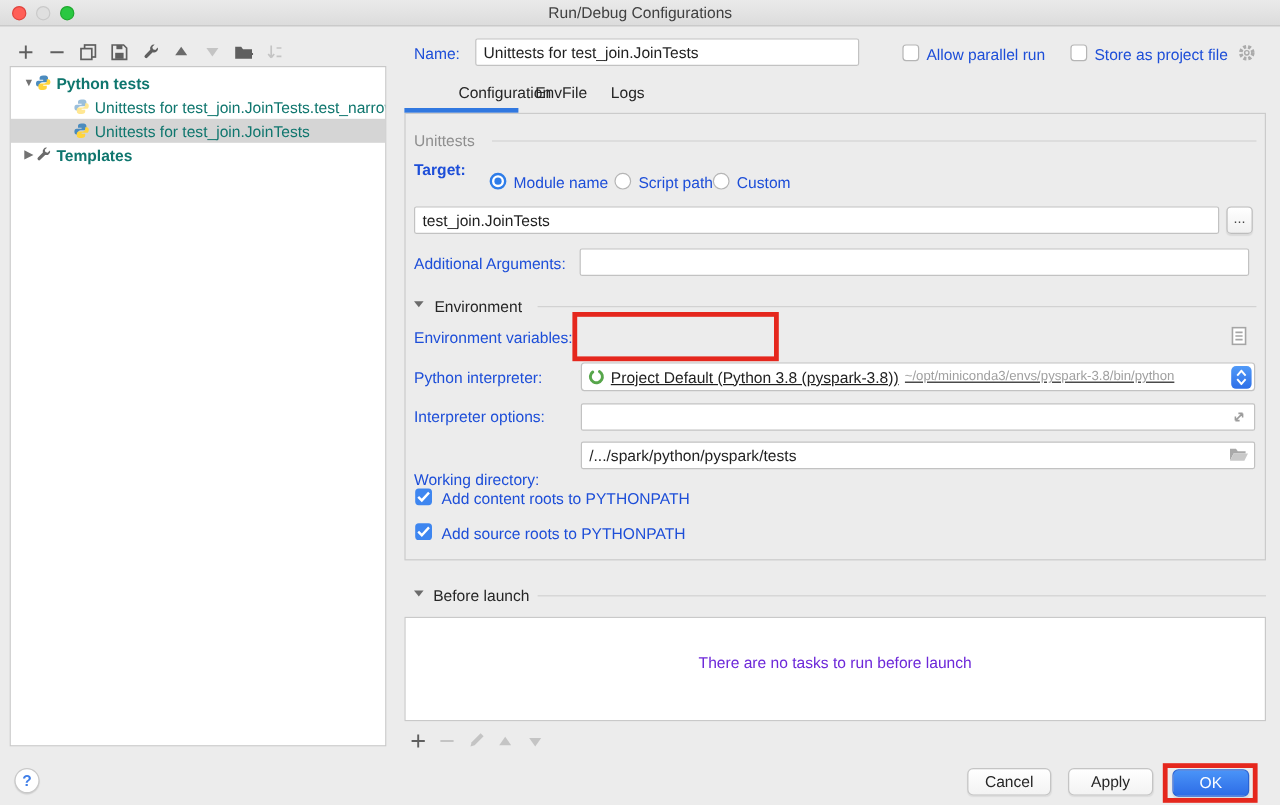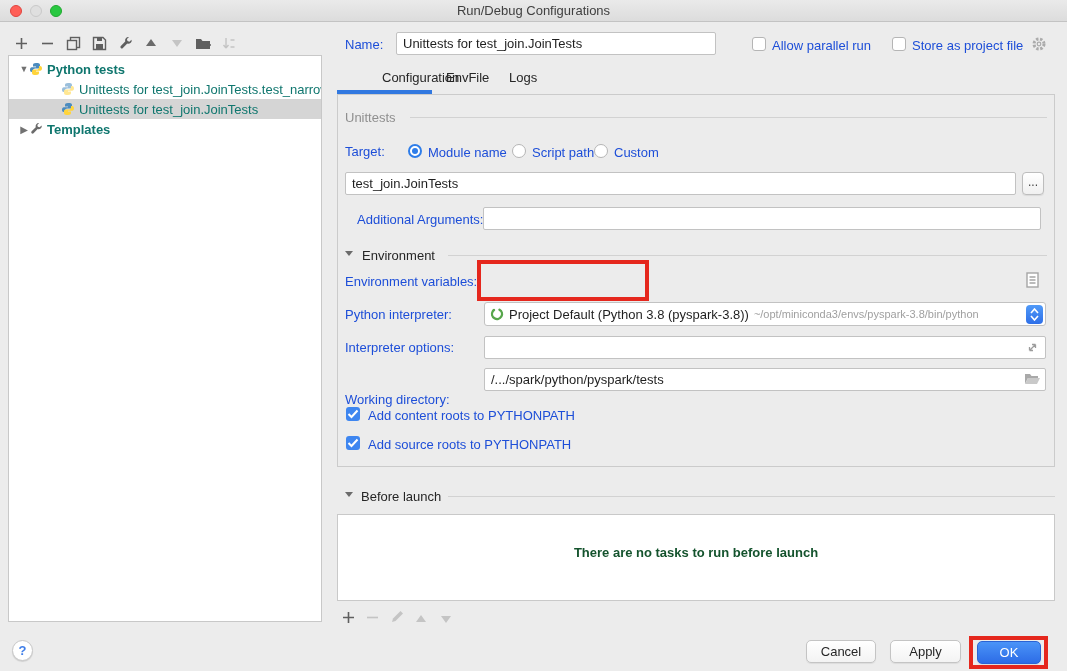--- a/index.html
+++ b/index.html
@@ -79,34 +79,34 @@
     border:1px solid #6ea3e2; box-shadow:0 0 0 3px #aecdf0; border-radius:2px;
     background:#fff; font-size:13px; padding:0 26px 0 6px; outline:none;
     font-family:"Liberation Sans",sans-serif; }
   .env-paste-ico { position:absolute; left:1026px; top:272px; }
 
   .red-box { position:absolute; border:4px solid #e5271d; pointer-events:none; z-index:30; }
   .red-box.env { left:477px; top:260px; width:172px; height:41px; }
   .red-box.ok  { left:969px; top:636px; width:79px; height:33px; }
 
   .combo { position:absolute; left:484px; top:302px; width:562px; height:24px; background:#fff;
-    border:1px solid #c2c2c2; border-radius:3px; display:flex; align-items:center; padding-left:5px; overflow:hidden; }
+    border:1px solid #c2c2c2; border-radius:3px; display:flex; align-items:center; padding-left:5px; overflow:hidden;text-decoration:underline; }
   .combo .main-txt { font-size:13px; color:#1f1f1f; white-space:nowrap; margin-left:5px; }
   .combo .path-txt { font-size:11px; color:#a0a0a0; white-space:nowrap; margin-left:5px; overflow:hidden; flex:1; }
   .stepper { position:absolute; right:2px; top:2px; width:17px; height:19px; border-radius:4px;
     background:linear-gradient(#509af8,#2e6fe8); display:flex; flex-direction:column;
     align-items:center; justify-content:center; gap:1px; }
 
   .ico-right { position:absolute; }
 
   .pythonpath-chk { position:absolute; width:14px; height:14px; background:#3e86f0; border-radius:3px; }
 
   .before-box { position:absolute; left:337px; top:514px; width:718px; height:87px;
     background:#fff; border:1px solid #c9c9c9; }
-  .before-empty { position:absolute; left:0; right:0; top:30px; text-align:center; color:#14532d; font-size:13px;font-weight:bold; }
+  .before-empty { position:absolute; left:0; right:0; top:30px; text-align:center; color:#6d28d9; font-size:13px; }
   .bl-icon { position:absolute; width:16px; height:16px; color:#5f5f5f; font-size:15px; line-height:16px; text-align:center; }
   .bl-icon.disabled { color:#c4c4c4; }
 
   
   .btn { position:absolute; height:23px; border-radius:5px; background:linear-gradient(#ffffff,#f3f3f3);
     border:1px solid #c4c4c4; font-size:13px; color:#262626; text-align:center; line-height:21px;
     box-shadow:0 1px 1px rgba(0,0,0,.07); }
   .btn.primary { background:linear-gradient(#4a94f8,#2d6ce6); border:1px solid #2a63d4; color:#fff; }
 </style>
 </head>
@@ -223,32 +223,32 @@
   <div class="tab" style="left:346px;margin-left:36px;">Configuration</div>
   <div class="tab" style="left:446px;">EnvFile</div>
   <div class="tab" style="left:509px;">Logs</div>
   <div class="tab-underline"></div>
 
   <div class="config-panel"></div>
 
   <div class="grp-title" style="left:345px; top:110px;">Unittests</div>
   <div class="grp-line" style="left:410px; top:117px; width:637px;"></div>
 
-  <div class="lbl" style="left:345px; top:144px;">Target:</div>
+  <div class="lbl" style="left:345px; top:134px;font-weight:bold;">Target:</div>
   <div class="radio sel" style="left:408px; top:144px;"></div>
   <div class="lbl" style="left:428px; top:145px;">Module name</div>
   <div class="radio" style="left:512px; top:144px;"></div>
   <div class="lbl" style="left:532px; top:145px;">Script path</div>
   <div class="radio" style="left:594px; top:144px;"></div>
   <div class="lbl" style="left:614px; top:145px;">Custom</div>
 
   <input class="field" style="left: 345px; top: 172px; width: 671px; height: 23px;" value="test_join.JoinTests">
   <div class="browse-btn">...</div>
 
-  <div class="lbl" style="left:357px; top:212px;text-align:right;">Additional Arguments:</div>
+  <div class="lbl" style="left:345px; top:212px;text-align:right;">Additional Arguments:</div>
   <input class="field" style="left: 483px; top: 207px; width: 558px; height: 23px;" value="">
 
   <div class="sec-arrow" style="left:345px; top:251px;"></div>
   <div class="sec-title" style="left:362px; top:248px;">Environment</div>
   <div class="grp-line" style="left:448px; top:255px; width:599px;"></div>
 
   <div class="lbl" style="left:345px; top:274px;">Environment variables:</div>
   <svg class="env-paste-ico" width="13" height="16" viewBox="0 0 13 16">
     <rect x="1" y="1" width="11" height="14" fill="#fff" stroke="#a5a5a5" stroke-width="1.4"></rect>
     <path d="M3.5 5h6M3.5 8h6M3.5 11h6" stroke="#a5a5a5" stroke-width="1.4"></path>

